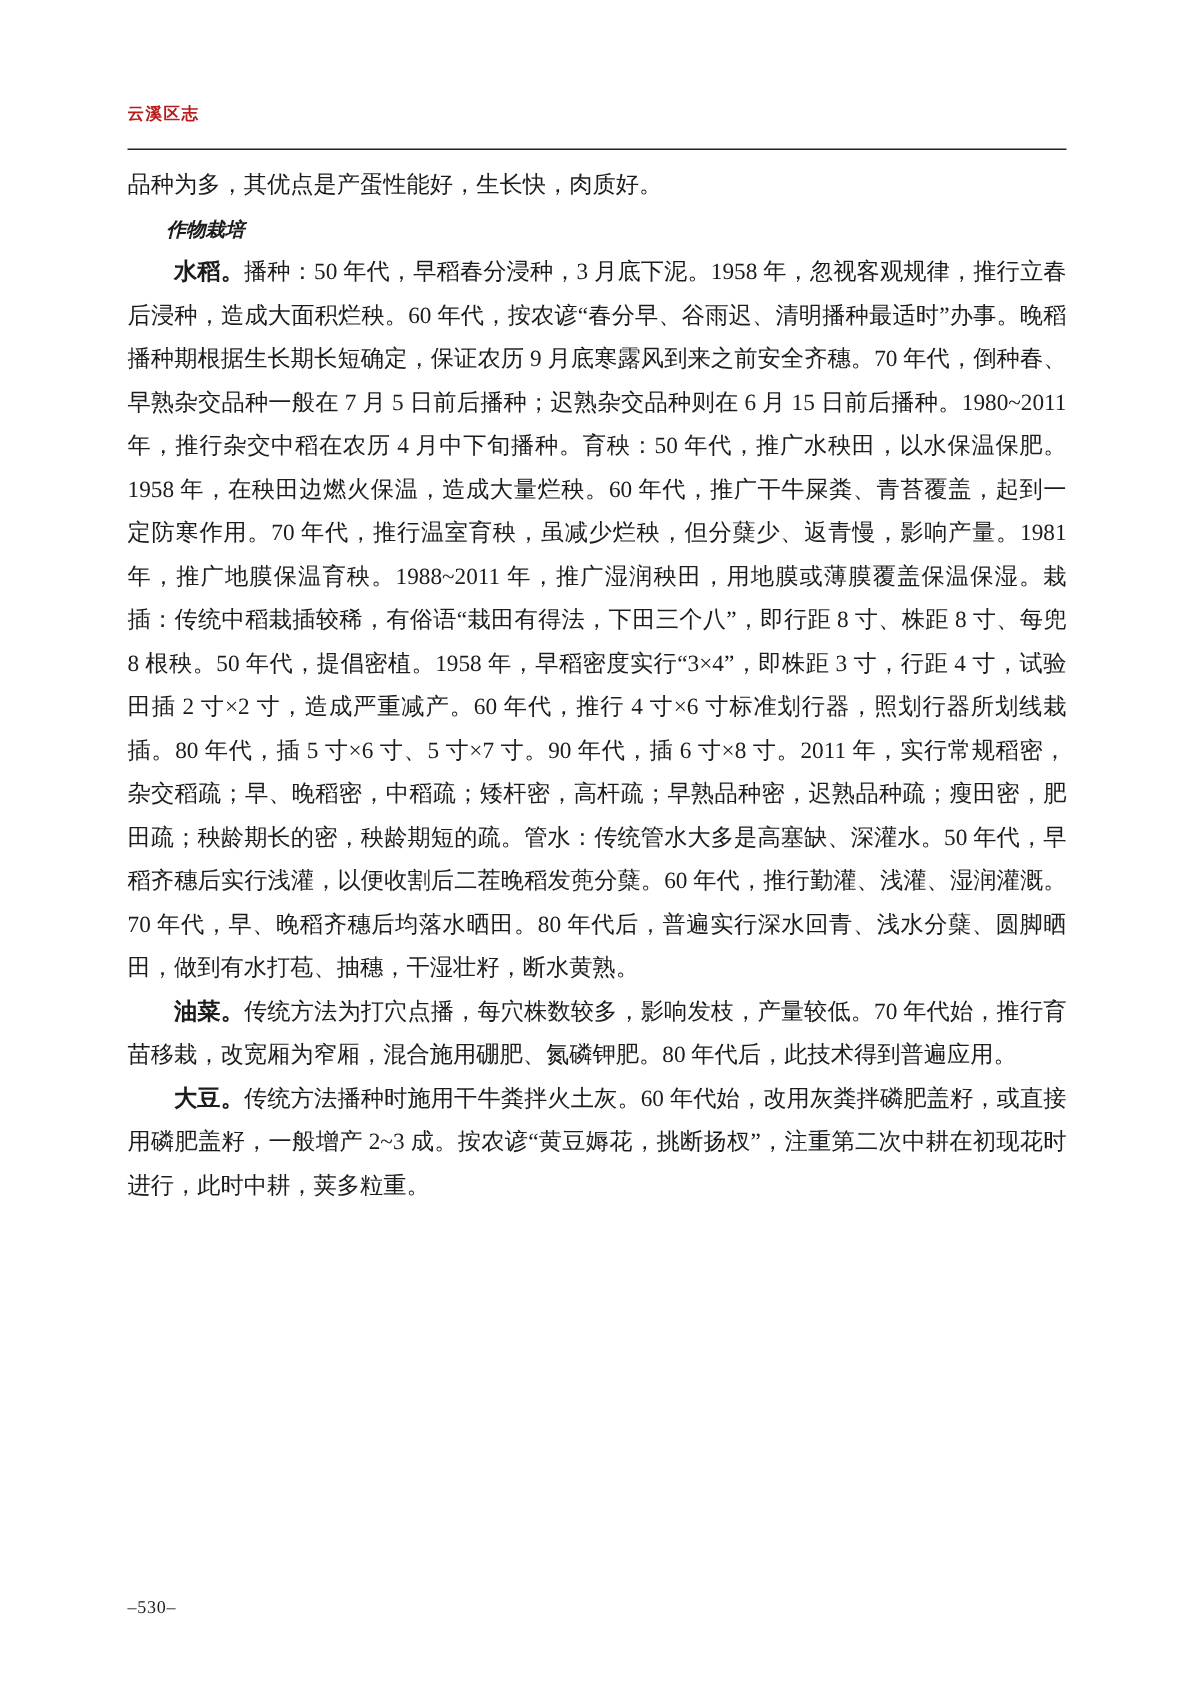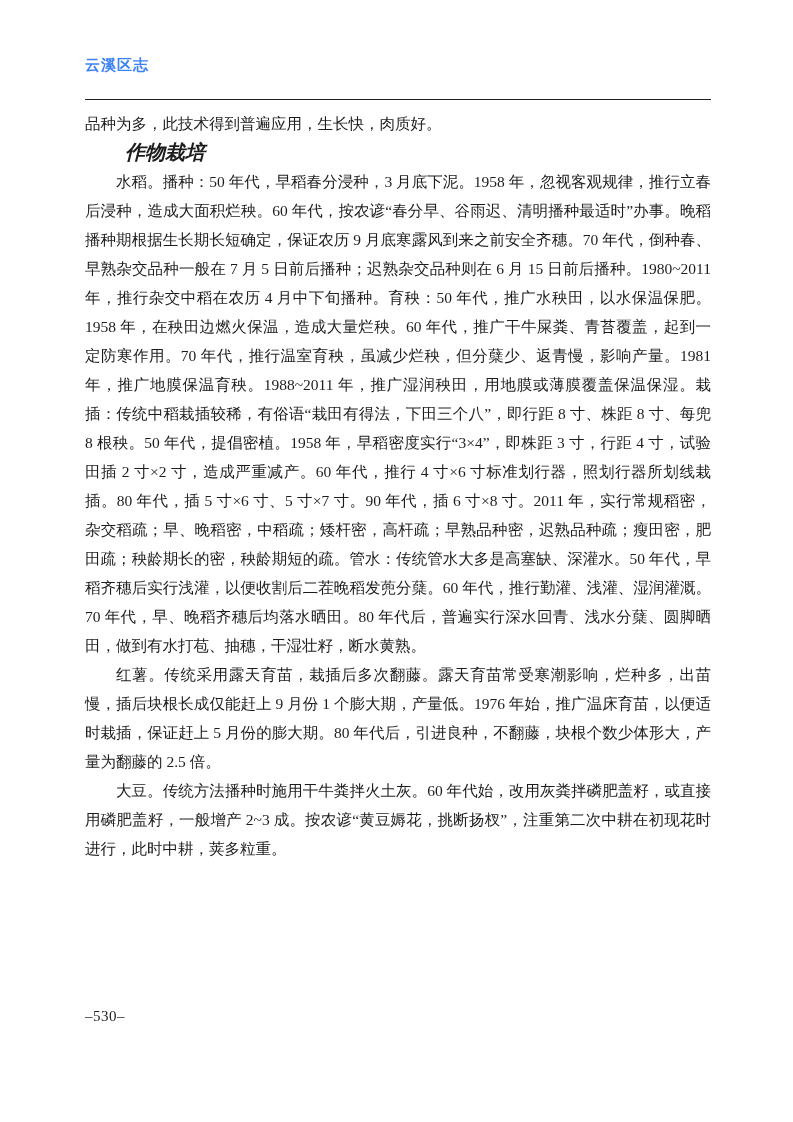--- a/index.html
+++ b/index.html
@@ -11,26 +11,26 @@
     width: 793px;
     height: 1122px;
     position: relative;
     overflow: hidden;
     font-family: "Liberation Serif", "DejaVu Serif", serif;
     color: #1c1c1c;
   }
   .page-header {
     position: absolute;
     left: 85px;
-    top: 56px;
+    top: 68px;
     font-family: "Liberation Sans", "DejaVu Sans", sans-serif;
     font-weight: 700;
-    font-size: 15px;
+    font-size: 11px;
     letter-spacing: 1px;
-    color: #3b82f6;
+    color: #b91c1c;
   }
   .header-rule {
     position: absolute;
     left: 85px;
     width: 626px;
     top: 99px;
     border-top: 1.5px solid #222222;
     height: 0;
   }
   .body-text {
@@ -47,53 +47,53 @@
     margin: 0;
     padding: 0;
   }
   .intro-line {
     text-indent: 0;
   }
   .section-heading {
     text-indent: 2em;
     font-weight: 700;
     font-style: italic;
-    font-size: 20px;
+    font-size: 13px;
   }
   .para {
     text-indent: 2em;
   }
   .lead {
-    font-weight: 400;
+    font-weight: 700;
     font-style: normal;
   }
   .lead:empty { display: none; }
   .page-footer {
     position: absolute;
     left: 85px;
-    top: 1008px;
-    font-size: 15px;
+    top: 1064px;
+    font-size: 12px;
     letter-spacing: 0.5px;
     color: #1c1c1c;
   }
 </style>
 </head>
 <body>
 
 <div class="page-header">云溪区志</div>
 <div class="header-rule"></div>
 
 <div class="body-text">
-  <p class="intro-line">品种为多，此技术得到普遍应用，生长快，肉质好。</p>
+  <p class="intro-line">品种为多，其优点是产蛋性能好，生长快，肉质好。</p>
   <p class="section-heading">作物栽培</p>
 
   <p class="para"><span class="lead">水稻。</span><span>播种：50 年代，早稻春分浸种，3 月底下泥。1958 年，忽视客观规律，推行立春后浸种，造成大面积烂秧。60 年代，按农谚“春分早、谷雨迟、清明播种最适时”办事。晚稻播种期根据生长期长短确定，保证农历 9 月底寒露风到来之前安全齐穗。70 年代，倒种春、早熟杂交品种一般在 7 月 5 日前后播种；迟熟杂交品种则在 6 月 15 日前后播种。1980~2011 年，推行杂交中稻在农历 4 月中下旬播种。育秧：50 年代，推广水秧田，以水保温保肥。1958 年，在秧田边燃火保温，造成大量烂秧。60 年代，推广干牛屎粪、青苔覆盖，起到一定防寒作用。70 年代，推行温室育秧，虽减少烂秧，但分蘖少、返青慢，影响产量。1981 年，推广地膜保温育秧。1988~2011 年，推广湿润秧田，用地膜或薄膜覆盖保温保湿。栽插：传统中稻栽插较稀，有俗语“栽田有得法，下田三个八”，即行距 8 寸、株距 8 寸、每兜 8 根秧。50 年代，提倡密植。1958 年，早稻密度实行“3×4”，即株距 3 寸，行距 4 寸，试验田插 2 寸×2 寸，造成严重减产。60 年代，推行 4 寸×6 寸标准划行器，照划行器所划线栽插。80 年代，插 5 寸×6 寸、5 寸×7 寸。90 年代，插 6 寸×8 寸。2011 年，实行常规稻密，杂交稻疏；早、晚稻密，中稻疏；矮杆密，高杆疏；早熟品种密，迟熟品种疏；瘦田密，肥田疏；秧龄期长的密，秧龄期短的疏。管水：传统管水大多是高塞缺、深灌水。50 年代，早稻齐穗后实行浅灌，以便收割后二茬晚稻发蔸分蘖。60 年代，推行勤灌、浅灌、湿润灌溉。70 年代，早、晚稻齐穗后均落水晒田。80 年代后，普遍实行深水回青、浅水分蘖、圆脚晒田，做到有水打苞、抽穗，干湿壮籽，断水黄熟。</span></p>
 
 
 
+  <p class="para"><span class="lead">油菜。</span><span>传统方法为打穴点播，每穴株数较多，影响发枝，产量较低。70 年代始，推行育苗移栽，改宽厢为窄厢，混合施用硼肥、氮磷钾肥。80 年代后，此技术得到普遍应用。</span></p>
 
-  <p class="para"><span class="lead">红薯。</span><span>传统采用露天育苗，栽插后多次翻藤。露天育苗常受寒潮影响，烂种多，出苗慢，插后块根长成仅能赶上 9 月份 1 个膨大期，产量低。1976 年始，推广温床育苗，以便适时栽插，保证赶上 5 月份的膨大期。80 年代后，引进良种，不翻藤，块根个数少体形大，产量为翻藤的 2.5 倍。</span></p>
 
   <p class="para"><span class="lead">大豆。</span><span>传统方法播种时施用干牛粪拌火土灰。60 年代始，改用灰粪拌磷肥盖籽，或直接用磷肥盖籽，一般增产 2~3 成。按农谚“黄豆媷花，挑断扬杈”，注重第二次中耕在初现花时进行，此时中耕，荚多粒重。</span></p>
 
 </div>
 
 <div class="page-footer">–530–</div>
 
 </body></html>

